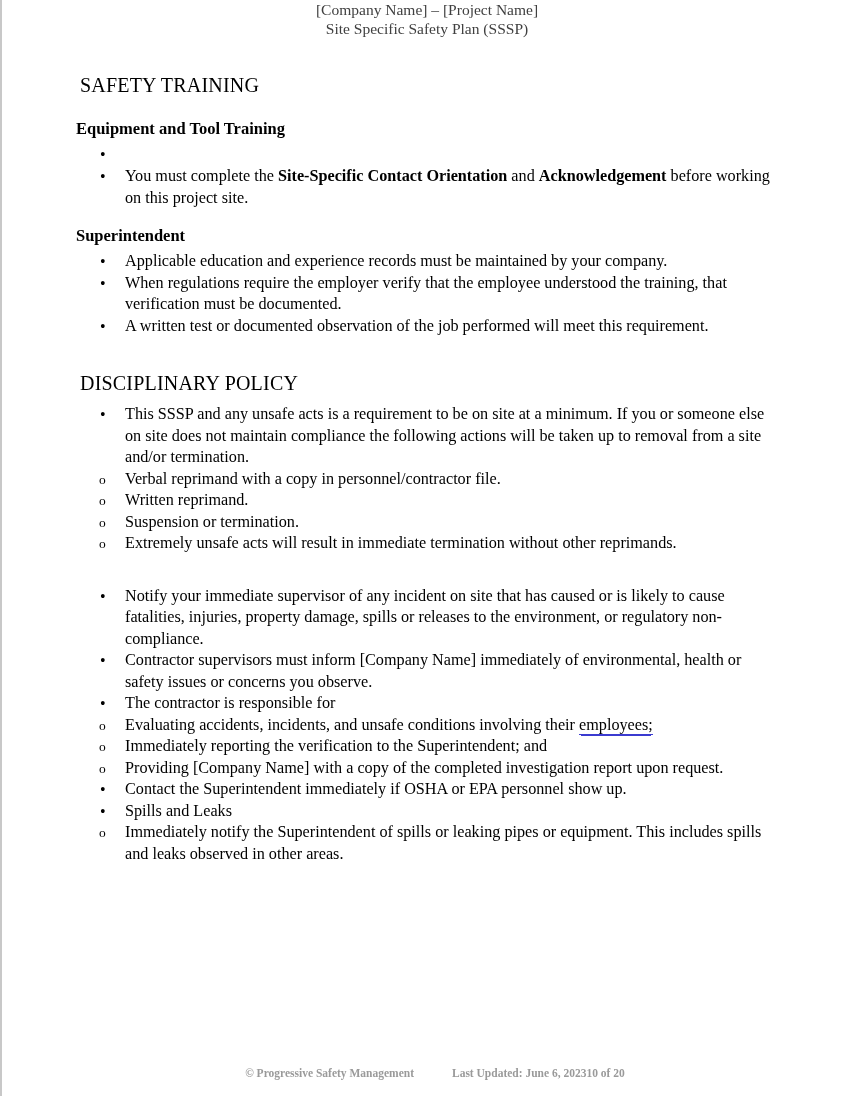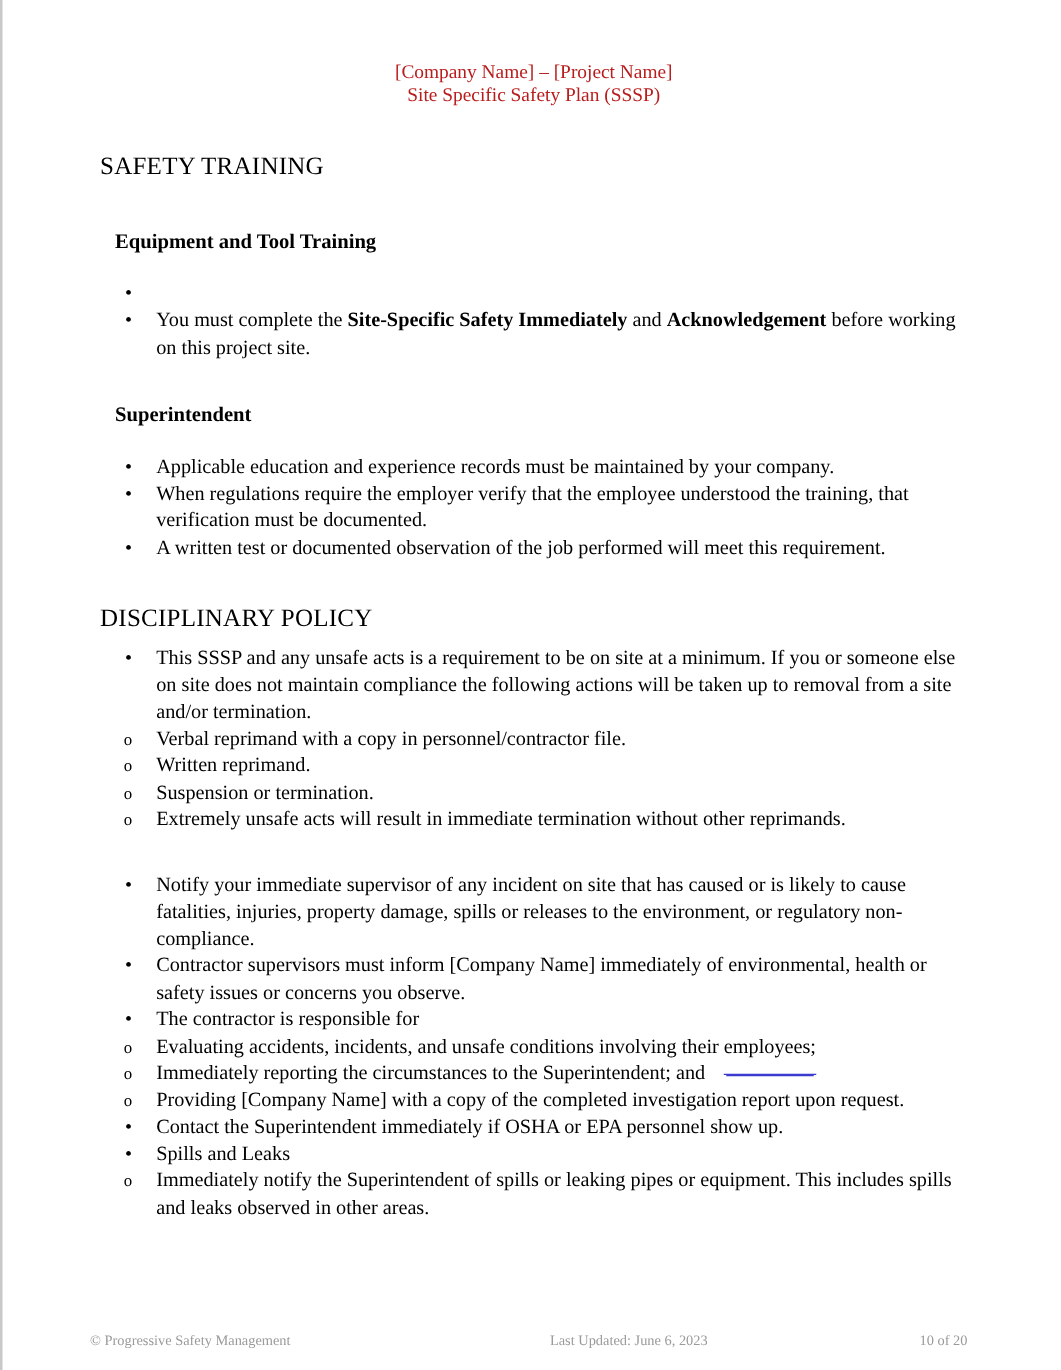--- a/index.html
+++ b/index.html
@@ -27,39 +27,38 @@
   .content {
     position: absolute;
     left: 74px;
     top: 0;
     width: 702px;
   }
 
   
   .doc-header {
     text-align: center;
-    color: #b91c1c;
+    color: #404040;
     font-size: 15.5px;
     line-height: 19px;
-    padding-top: 48px;
   }
   .doc-header .hline { display: block; }
 
   
   h1.sec-title {
     font-size: 20px;
     font-weight: normal;
     margin: 4px;
     letter-spacing: 0.2px;
     line-height: 24px;
   }
   h2.sub-title {
     font-size: 16.5px;
     font-weight: bold;
-    margin: 16px;
+    margin: 0;
     line-height: 20px;
   }
 
   
   .sp-h1-top   { height: 31px; }
   .sp-after-h1 { height: 18px; }
   .sp-after-h2 { height: 5px; }
   .sp-block    { height: 17px; }
   .sp-big      { height: 30px; }
   .sp-mid      { height: 26px; }
@@ -106,35 +105,36 @@
   }
   .nest {
     margin-left: 50px;
   }
   b.strong { font-weight: bold; }
 
   
   .spell {
     border-bottom: 1px solid #3b3bd0;
     box-shadow: 0 3px 0 -2px #3b3bd0;
-    padding-bottom: 13px;
+    padding-bottom: 0;
   }
 
   
   .doc-footer {
     position: absolute;
-    left: 70px;
+    left: 82px;
     top: 1034px;
     width: 702px;
     display: flex;
-    justify-content: space-between;
+    justify-content: center;
     align-items: baseline;
     color: #9a9a9a;
     font-size: 11.5px;
     line-height: 14px;
+    font-weight: bold;
   }
   .doc-footer .f-mid { margin-left: 38px; margin-top: 32px; }
 </style>
 </head>
 <body>
 
 <div class="page">
 
   <div class="content">
 
@@ -156,21 +156,21 @@
         <span class="mk">•</span>
       </li>
     </ul>
 
     <div class="sp-block"></div>
 
     <div class="sp-after-h2"></div>
     <ul class="lvl1">
       <li>
         <span class="mk">•</span>
-        <span><span>You must complete the </span><b class="strong">Site-Specific Safety Immediately</b><span> and </span><b class="strong">Acknowledgement</b><span> before working on this project site.</span></span>
+        <span><span>You must complete the </span><b class="strong">Site-Specific Contact Orientation</b><span> and </span><b class="strong">Acknowledgement</b><span> before working on this project site.</span></span>
       </li>
     </ul>
 
     <div class="sp-block"></div>
 
     <h2 class="sub-title">Superintendent</h2>
     <div class="sp-after-h2"></div>
     <ul class="lvl1">
       <li>
         <span class="mk">•</span>
@@ -232,21 +232,21 @@
         <span>The contractor is responsible for</span>
       </li>
     </ul>
     <ul class="lvl2 nest">
       <li>
         <span class="mk">o</span>
         <span><span>Evaluating accidents, incidents, and unsafe conditions involving their </span><span class="spell">employees;</span></span>
       </li>
       <li>
         <span class="mk">o</span>
-        <span>Immediately reporting the circumstances to the Superintendent; and</span>
+        <span>Immediately reporting the verification to the Superintendent; and</span>
       </li>
       <li>
         <span class="mk">o</span>
         <span>Providing [Company Name] with a copy of the completed investigation report upon request.</span>
       </li>
     </ul>
     <ul class="lvl1">
       <li>
         <span class="mk">•</span>
         <span>Contact the Superintendent immediately if OSHA or EPA personnel show up.</span>

